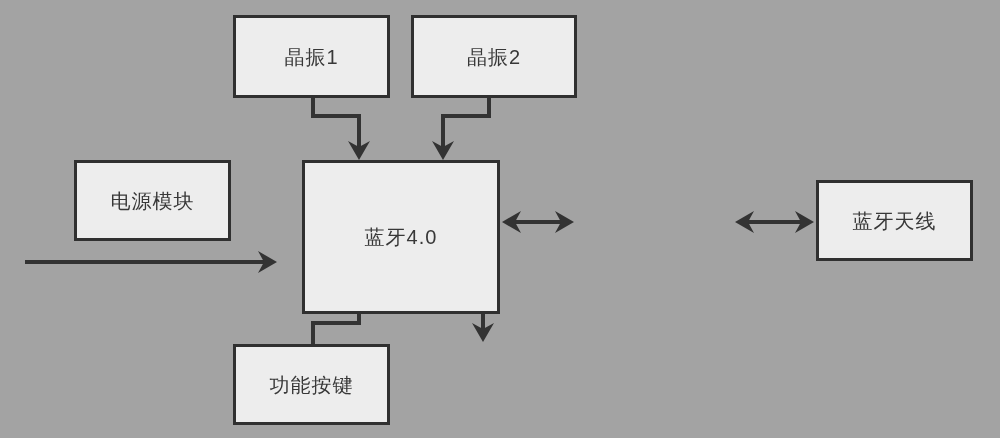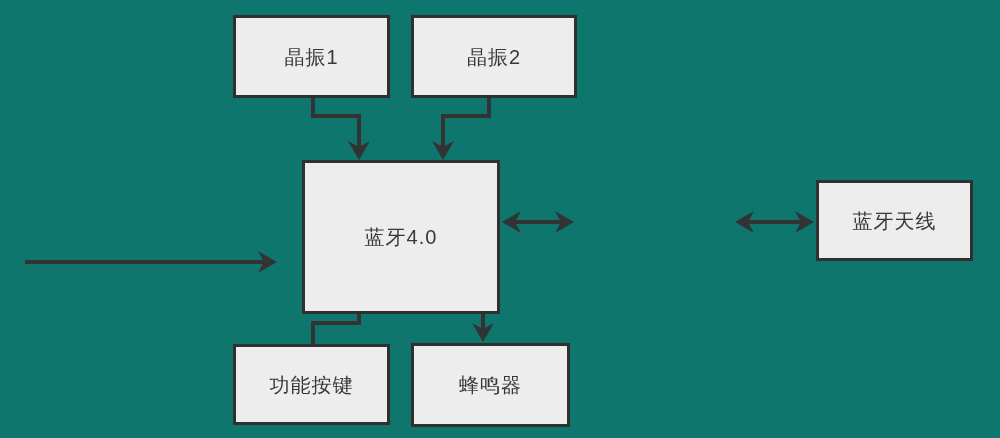--- a/index.html
+++ b/index.html
@@ -4,21 +4,21 @@
 <style>
   html, body {
     margin: 0;
     padding: 0;
     background: #ffffff;
   }
   .canvas {
     position: relative;
     width: 1000px;
     height: 438px;
-    background: #0f766e;
+    background: #a3a3a3;
     font-family: "Liberation Sans", "DejaVu Sans", sans-serif;
     overflow: hidden;
   }
   .connector-layer {
     position: absolute;
     left: 0;
     top: 0;
     width: 1000px;
     height: 438px;
   }
@@ -102,31 +102,31 @@
   </svg>
 
   <div class="node node-crystal1">
     <span>晶振1</span>
   </div>
 
   <div class="node node-crystal2">
     <span>晶振2</span>
   </div>
 
+  <div class="node node-power">
+    <span>电源模块</span>
+  </div>
 
   <div class="node node-soc">
     <span>蓝牙4.0</span>
   </div>
 
 
   <div class="node node-button">
     <span>功能按键</span>
   </div>
 
   <div class="node node-antenna">
     <span>蓝牙天线</span>
   </div>
 
-  <div class="node node-buzzer">
-    <span>蜂鸣器</span>
-  </div>
 
 </div>
 
 </body></html>

